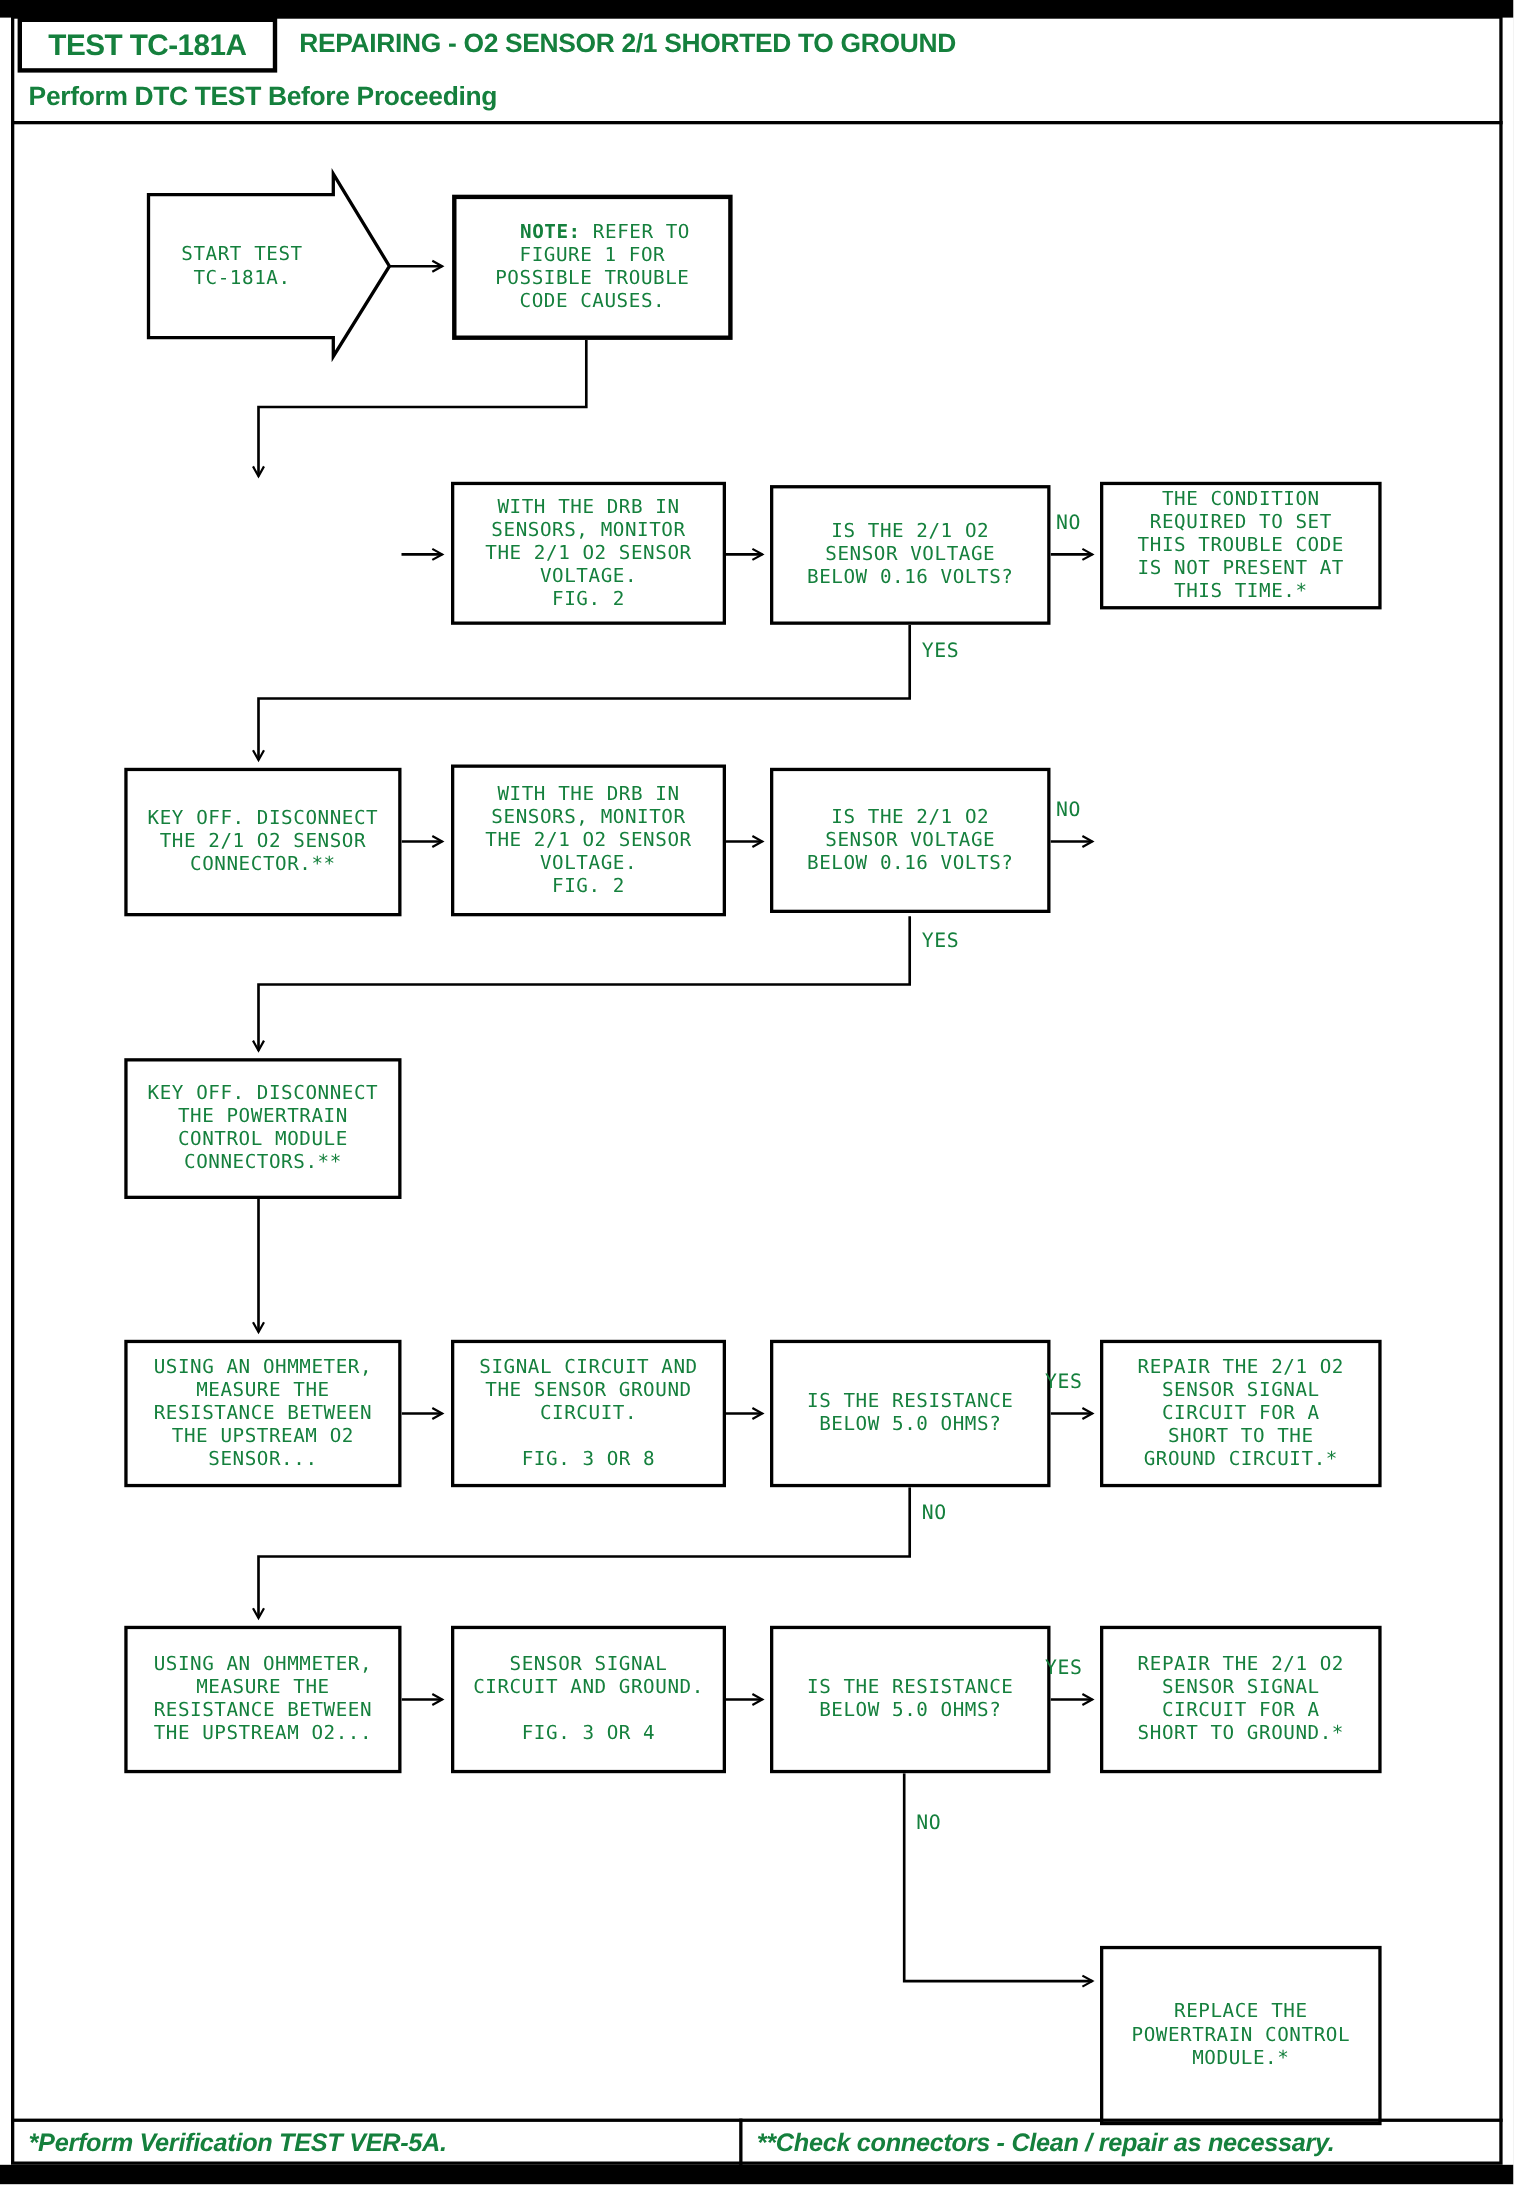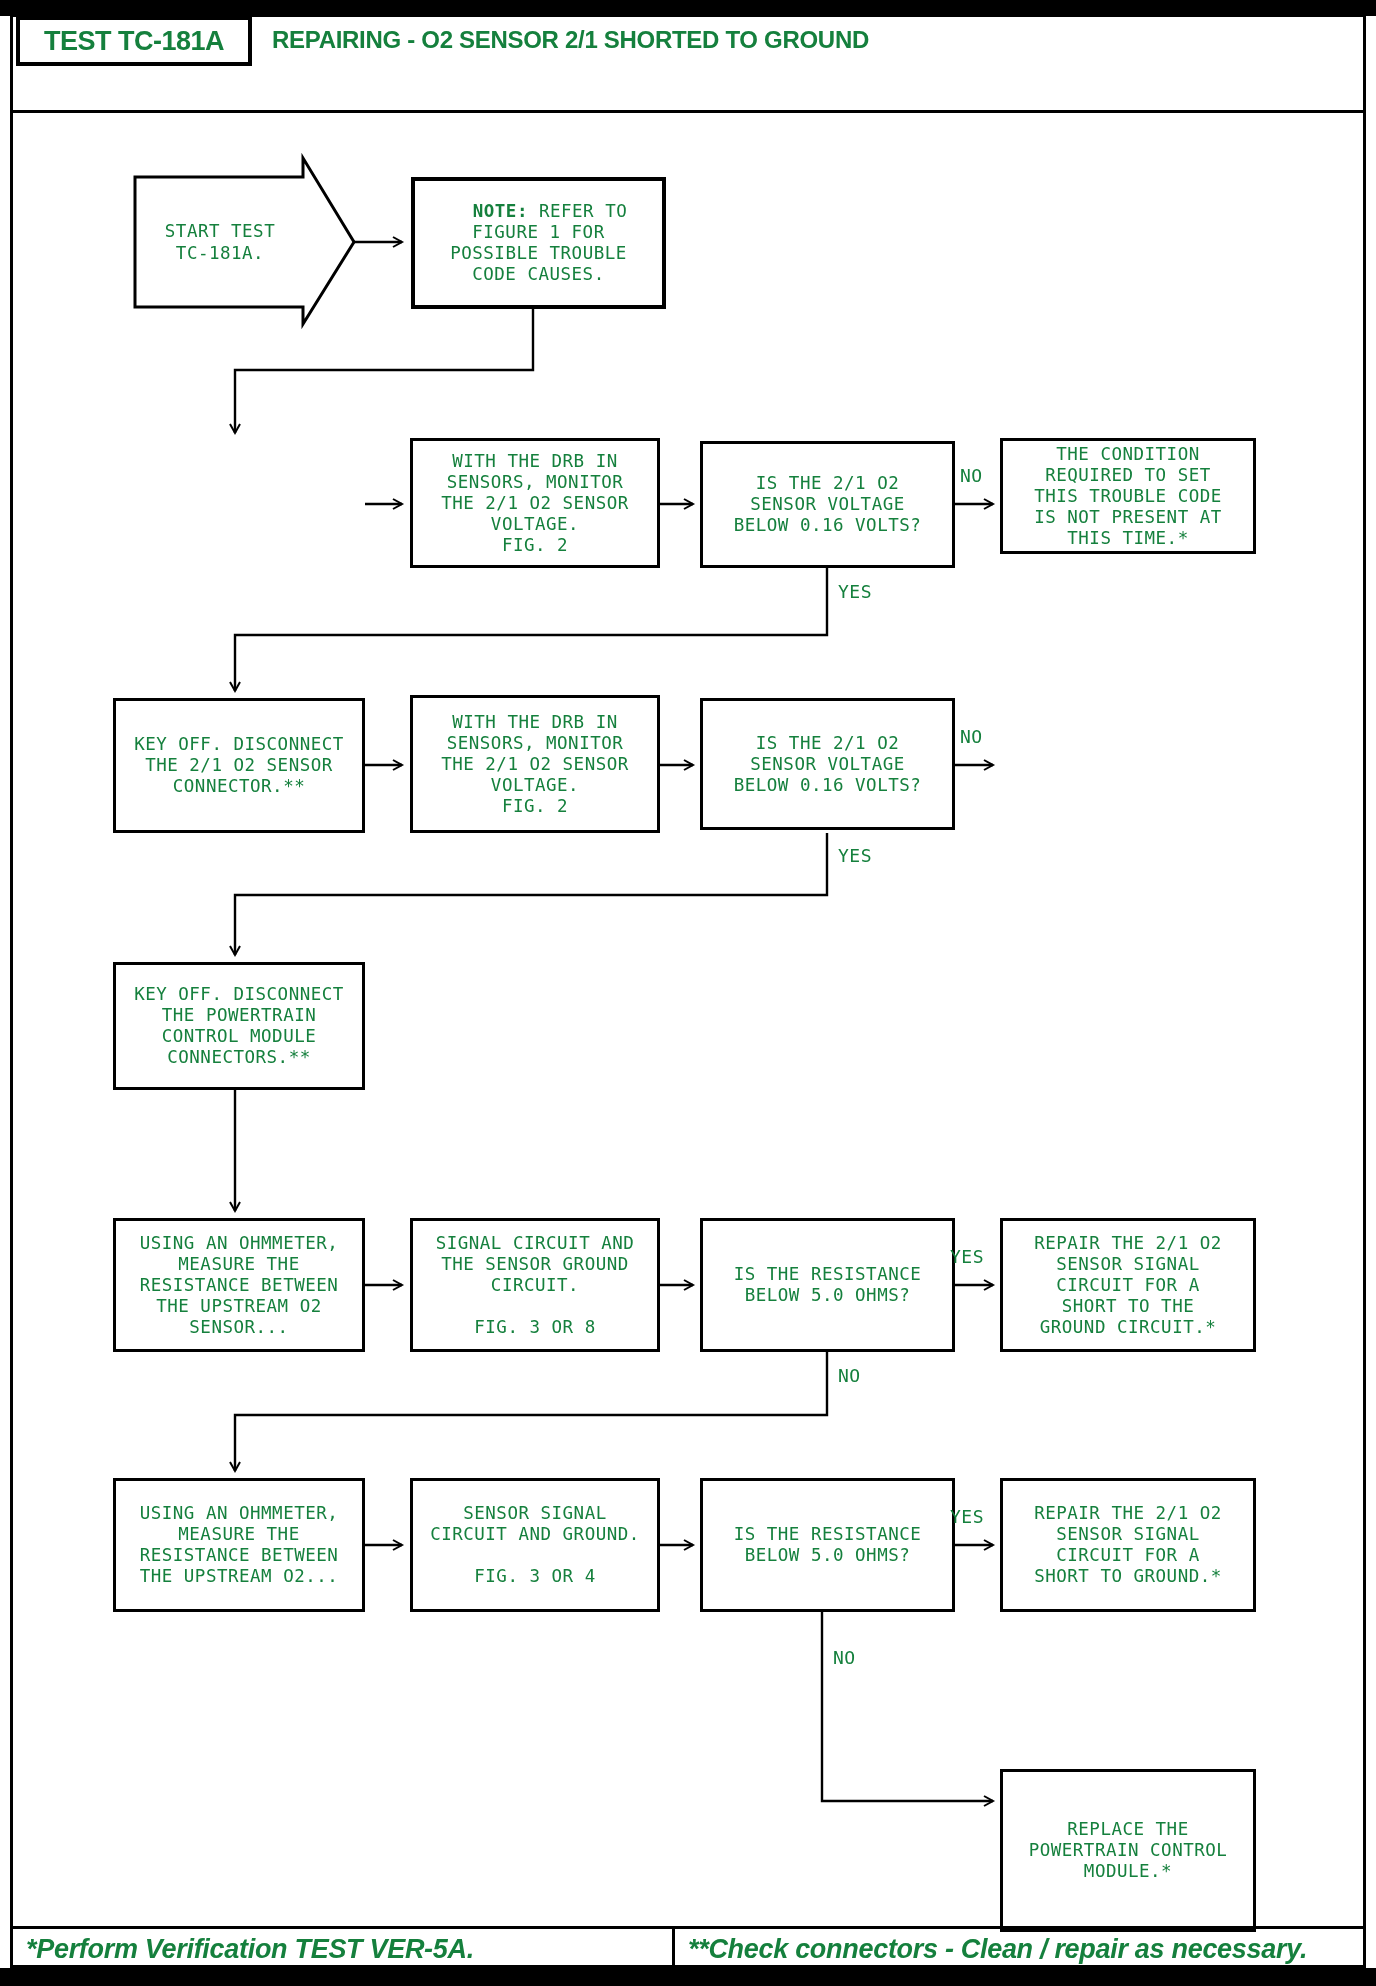--- a/index.html
+++ b/index.html
@@ -20,34 +20,35 @@
   .node{position:absolute;box-sizing:border-box;border:3px solid #000;background:#fff;
         display:flex;align-items:center;justify-content:center;text-align:center;
         white-space:pre-line;font-size:17.5px;line-height:21px;letter-spacing:0.5px;padding:3px;}
   .note{border-width:4px;}
   .b{font-weight:bold;margin-left:23px;}
   .start-text{position:absolute;display:flex;align-items:center;justify-content:center;
               text-align:center;white-space:pre-line;font-size:17.5px;line-height:22px;letter-spacing:0.5px;}
   .elabel{position:absolute;font-size:18px;line-height:20px;letter-spacing:0.5px;}
   
   .ftr{position:absolute;font-family:"Liberation Sans",sans-serif;font-weight:bold;
-       font-style:italic;font-size:27px;top:1934px;letter-spacing:-0.3px;}
+       font-style:italic;font-size:23px;top:1934px;letter-spacing:-0.3px;}
   svg{position:absolute;left:0;top:0;pointer-events:none;}
 </style>
 </head>
 <body>
 
 <div id="page">
 
   <div id="frame"></div>
   <div class="bar" style="left:0;top:0;width:1376px;height:16px"></div>
   <div class="bar" style="left:0;top:1968px;width:1376px;height:18px"></div>
 
   <div class="hdr-id">TEST TC-181A</div>
   <div class="hdr-title">REPAIRING - O2 SENSOR 2/1 SHORTED TO GROUND</div>
+  <div class="hdr-sub">Perform DTC TEST Before Proceeding</div>
   <div class="bar" style="left:10px;top:110px;width:1356px;height:3px"></div>
 
   <svg width="1376" height="1986" viewBox="0 0 1376 1986">
     <defs>
       <marker id="arr" viewBox="0 0 14 14" markerWidth="14" markerHeight="14" refX="11" refY="7" orient="auto" markerUnits="userSpaceOnUse">
         <path d="M2 2 L11 7 L2 12" fill="none" stroke="#000" stroke-width="2"></path>
       </marker>
     </defs>
     <g stroke="#000" stroke-width="2.4" fill="none">
       <polygon points="135,177 303,177 303,158 354,242 303,324 303,307 135,307" fill="#ffffff" stroke-width="3"></polygon>

